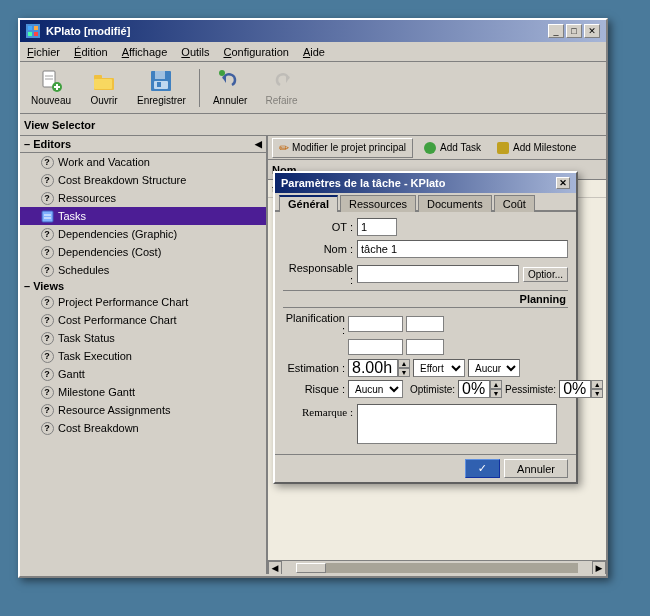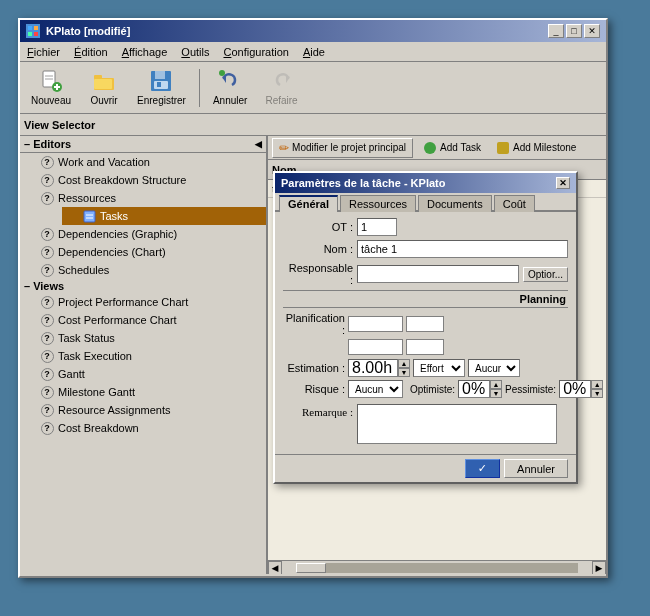--- a/index.html
+++ b/index.html
@@ -196,23 +196,22 @@
       display: flex;
       align-items: center;
       padding: 1px 4px 1px 20px;
       font-size: 11px;
       color: #000;
       cursor: pointer;
       gap: 4px;
       height: 18px;
     }
     .tree-item.selected {
-      background: #a16207;
+      background: #4c1d95;
       color: white;
-      margin-left: 42px;
     }
     .tree-icon {
       width: 14px;
       height: 14px;
       flex-shrink: 0;
       display: flex;
       align-items: center;
       justify-content: center;
     }
     
@@ -691,21 +690,21 @@
       <div class="tree-item">
         <div class="tree-icon">
             <div class="icon-q">?</div>
           </div>
         <span>Dependencies (Graphic)</span>
       </div>
       <div class="tree-item">
         <div class="tree-icon">
             <div class="icon-q">?</div>
           </div>
-        <span>Dependencies (Chart)</span>
+        <span>Dependencies (Cost)</span>
       </div>
       <div class="tree-item">
         <div class="tree-icon">
             <div class="icon-q">?</div>
           </div>
         <span>Schedules</span>
       </div>
 
       <div class="section-header">– Views</div>
 

